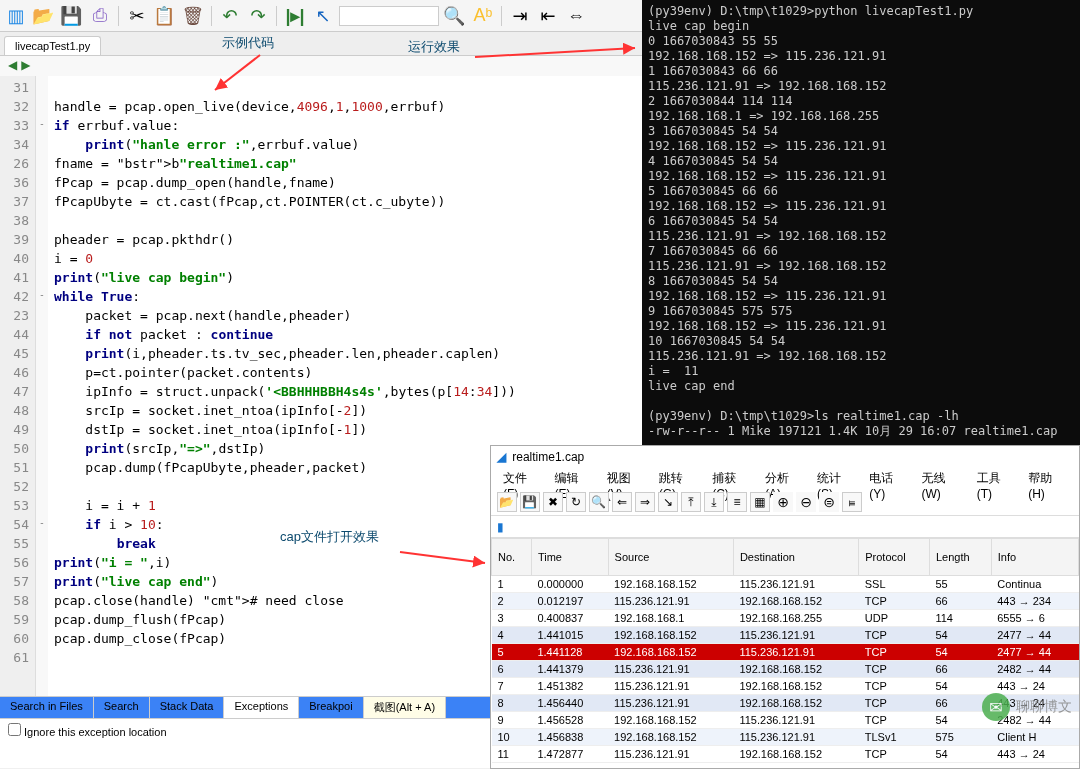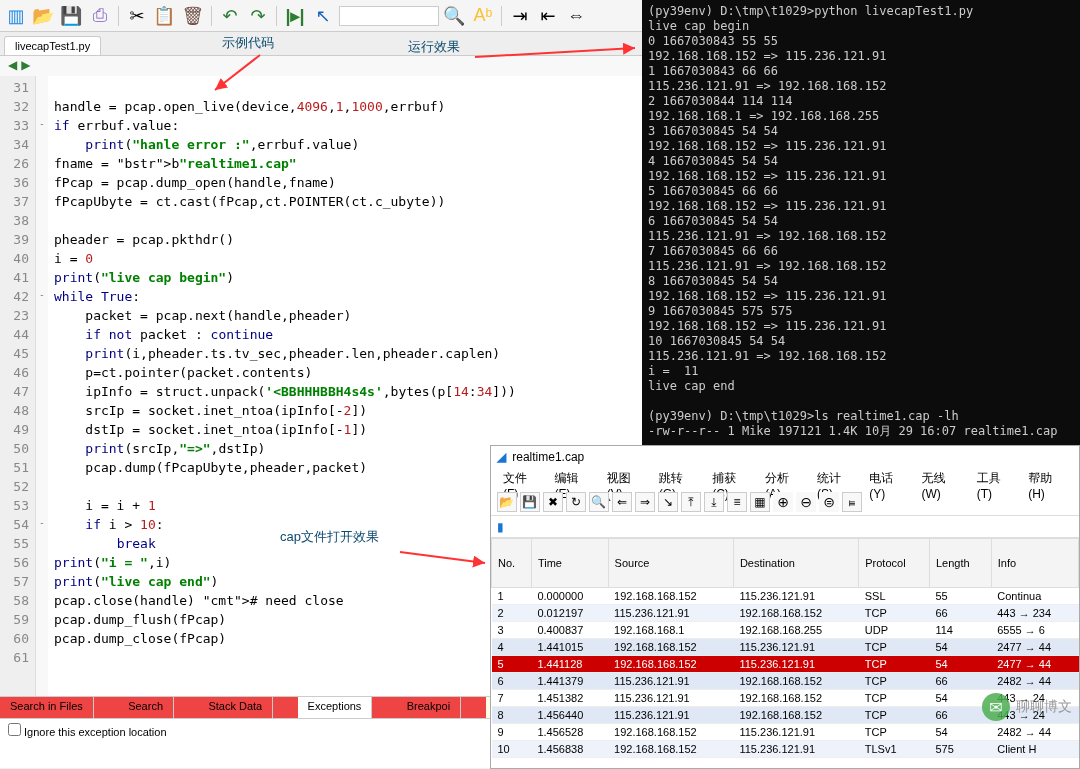--- a/index.html
+++ b/index.html
@@ -11,38 +11,38 @@
 .tabs { height: 24px; background: #eee; border-bottom: 1px solid #ccc; display: flex; align-items: flex-end; padding-left: 4px; }
 .tab { padding: 3px 10px; border: 1px solid #ccc; border-bottom: none; background: #fff; font-size: 11px; border-radius: 3px 3px 0 0; }
 .nav-arrows { height: 20px; display: flex; gap: 4px; padding: 2px 8px; background: #f8f8f8; }
 .editor-wrap { position: absolute; top: 76px; left: 0; width: 642px; height: 620px; background: #fff; display: flex; }
 .gutter { width: 36px; background: #efefef; border-right: 1px solid #ddd; text-align: right; padding-top: 4px; }
 .gutter div { height: 19px; padding-right: 6px; color: #888; font-family: Consolas, monospace; font-size: 13px; }
 .fold-col { width: 12px; background: #f8f8f8; padding-top: 4px; }
 .fold-col div { height: 19px; text-align: center; color: #888; font-size: 10px; }
 .code { flex: 1; font-family: Consolas, monospace; font-size: 13px; padding-top: 4px; white-space: pre; overflow: hidden; }
 .code .line { height: 19px; padding-left: 6px; }
-.kw { color: #000080; font-weight: normal; text-align: center; }
+.kw { color: #000080; font-weight: bold; text-align: center; }
 .num { color: #b91c1c; }
 .str { color: #008000; font-weight: bold; }
-.bottom-tabs { position: absolute; top: 696px; left: 0; width: 568px; height: 22px; background: #ef4444; border-top: 1px solid #ccc; display: flex; font-size: 11px; justify-content: space-between; }
+.bottom-tabs { position: absolute; top: 696px; left: 0; width: 568px; height: 22px; background: #3b82f6; border-top: 1px solid #ccc; display: flex; font-size: 11px; }
 .bt { padding: 3px 10px; border-right: 1px solid #ccc; cursor: pointer; }
 .bt.active { background: #fff; }
 .bottom-panel { position: absolute; top: 718px; left: 0; width: 490px; height: 50px; background: #fff; border-top: 1px solid #ccc; padding: 4px 8px; font-size: 11px; }
 .terminal { position: absolute; top: 0; left: 642px; width: 438px; height: 445px; background: #0c0c0c; color: #ccc; font-family: Consolas, monospace; font-size: 12px; padding: 4px 6px; overflow: hidden; line-height: 15px; white-space: pre; }
 .wireshark { position: absolute; top: 445px; left: 490px; width: 590px; height: 324px; background: #fff; border: 1px solid #aaa; }
 .ws-title { height: 22px; background: #fff; display: flex; align-items: center; padding: 0 6px; font-size: 12px; gap: 6px; }
 .ws-menu { height: 20px; display: flex; gap: 2px; padding: 0 6px; font-size: 12px; }
 .ws-menu span { padding: 2px 6px; cursor: pointer; }
 .ws-toolbar { height: 28px; display: flex; align-items: center; padding: 2px 6px; gap: 3px; border-bottom: 1px solid #ddd; }
 .ws-tb-icon { width: 20px; height: 20px; border: 1px solid #ccc; background: #f8f8f8; display: flex; align-items: center; justify-content: center; font-size: 12px; }
 .ws-filter { height: 22px; display: flex; align-items: center; padding: 0 6px; gap: 4px; border-bottom: 1px solid #ddd; }
 .ws-filter input { flex: 1; height: 18px; border: 1px solid #ccc; padding: 0 4px; font-size: 11px; }
 .ws-table { width: 100%; border-collapse: collapse; font-size: 11px; }
-.ws-table th { text-align: left; padding: 18px 6px; border: 1px solid #ddd; background: #f4f4f4; font-weight: normal; }
+.ws-table th { text-align: left; padding: 12px 6px; border: 1px solid #ddd; background: #f4f4f4; font-weight: normal; }
 .ws-table td { padding: 2px 6px; border-bottom: 1px solid #eee; }
 .ws-row-odd { background: #fff; }
 .ws-row-even { background: #eef3fb; }
 .ws-row-sel { background: #cc0000; color: #fff; }
 .ws-row-alt { background: #e1e8f5; }
 .annotation { position: absolute; color: #0c4a6e; font-weight: normal; font-size: 13px; font-family: "Microsoft YaHei", sans-serif; pointer-events: none; }
 .arrow { position: absolute; pointer-events: none; }
 .watermark { position: absolute; right: 8px; bottom: 48px; display: flex; align-items: center; gap: 6px; color: #888; font-size: 14px; opacity: 0.85; }
 .wm-circle { width: 28px; height: 28px; border-radius: 50%; background: #4caf50; color: #fff; display: flex; align-items: center; justify-content: center; font-size: 16px; }
 </style>
@@ -330,20 +330,29 @@
         </tr>
         <tr class="ws-row-even">
           <td>10</td>
           <td>1.456838</td>
           <td>192.168.168.152</td>
           <td>115.236.121.91</td>
           <td>TLSv1</td>
           <td>575</td>
           <td>Client H</td>
         </tr>
+        <tr class="ws-row-odd">
+          <td>11</td>
+          <td>1.472877</td>
+          <td>115.236.121.91</td>
+          <td>192.168.168.152</td>
+          <td>TCP</td>
+          <td>54</td>
+          <td>443 → 24</td>
+        </tr>
       </tbody>
   </table>
 </div>
 
 <div class="annotation" style="top:34px;left:222px">示例代码</div>
 <div class="annotation" style="top:38px;left:408px">运行效果</div>
 <div class="annotation" style="top:528px;left:280px">cap文件打开效果</div>
 
 <svg class="arrow" style="top:50px;left:200px" width="80" height="50">
     <defs>

